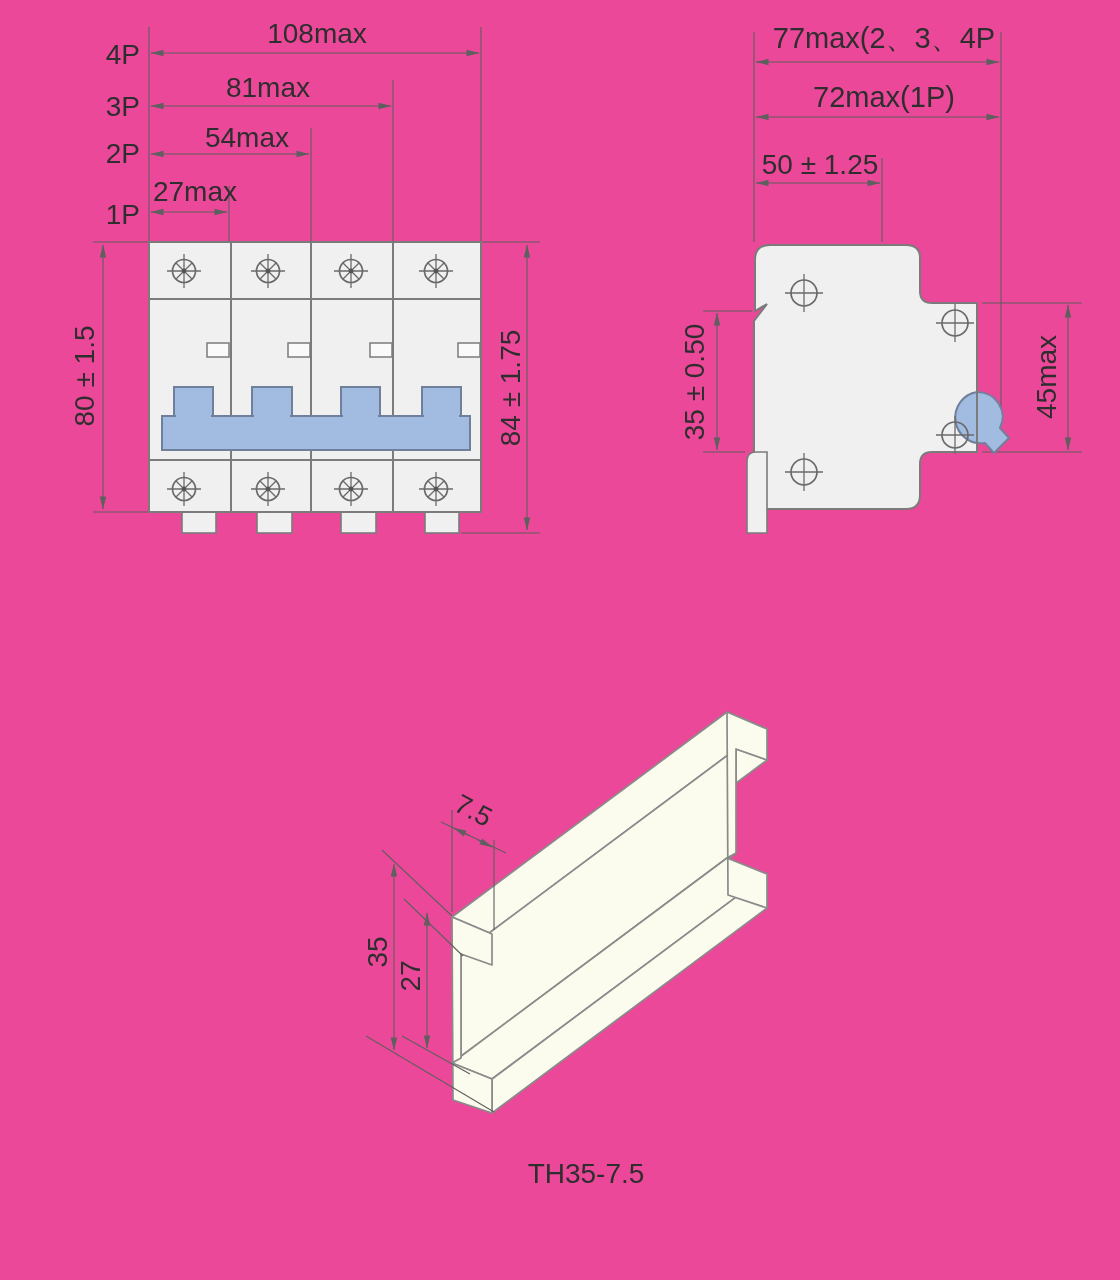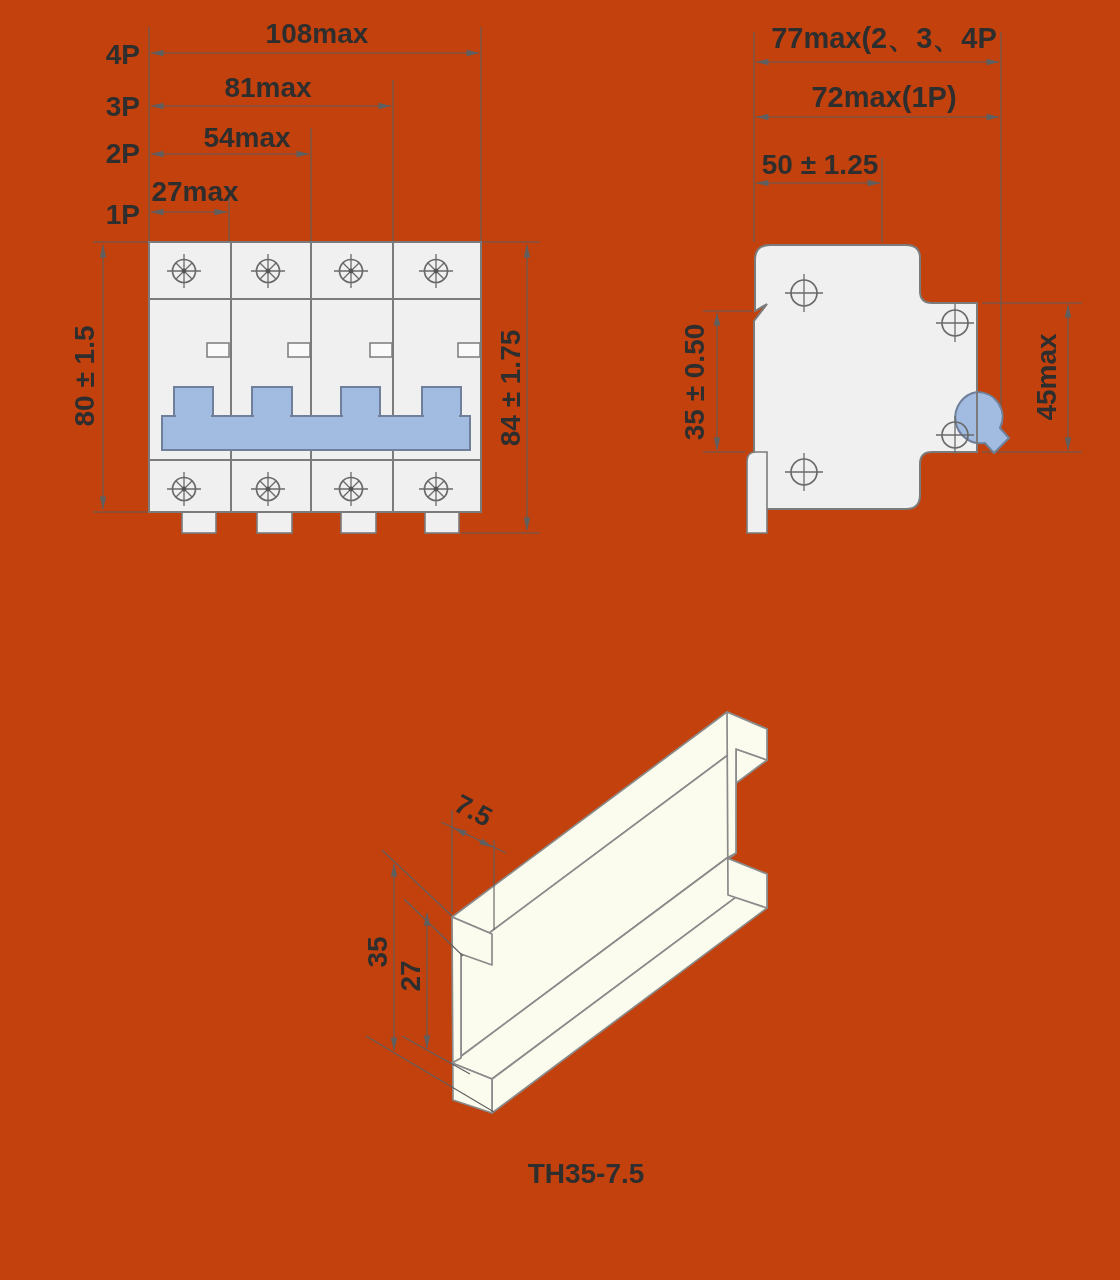--- a/index.html
+++ b/index.html
@@ -1,17 +1,17 @@
 <!DOCTYPE html>
 <html><head>
 <meta charset="utf-8">
 <style>
   html,body{margin:0;padding:0;background:#ffffff;}
-  .canvas{position:relative;width:1120px;height:1280px;background:#c2410c;overflow:hidden;
-          font-family:"Liberation Sans","DejaVu Sans",sans-serif;font-weight:bold;}
+  .canvas{position:relative;width:1120px;height:1280px;background:#ec4899;overflow:hidden;
+          font-family:"Liberation Sans","DejaVu Sans",sans-serif;}
   svg text{fill:#2e2e2e;font-family:"Liberation Sans","DejaVu Sans",sans-serif;}
   .dim-text{font-size:28px;}
   .dim-text-lg{font-size:29px;}
   .dim-text-sm{font-size:27px;}
   .thin{stroke:#5f5f5f;stroke-width:1.1;fill:none;}
   .outline{stroke:#7b7b7b;stroke-width:2;fill:#F0F0F0;}
   .outline-thin{stroke:#7b7b7b;stroke-width:1.6;fill:#F0F0F0;}
   .win{stroke:#7b7b7b;stroke-width:1.5;fill:#FAFAFA;}
   .blue{fill:#A1BBE1;stroke:#70809A;stroke-width:2;}
   .screw{stroke:#6a6a6a;fill:none;}

